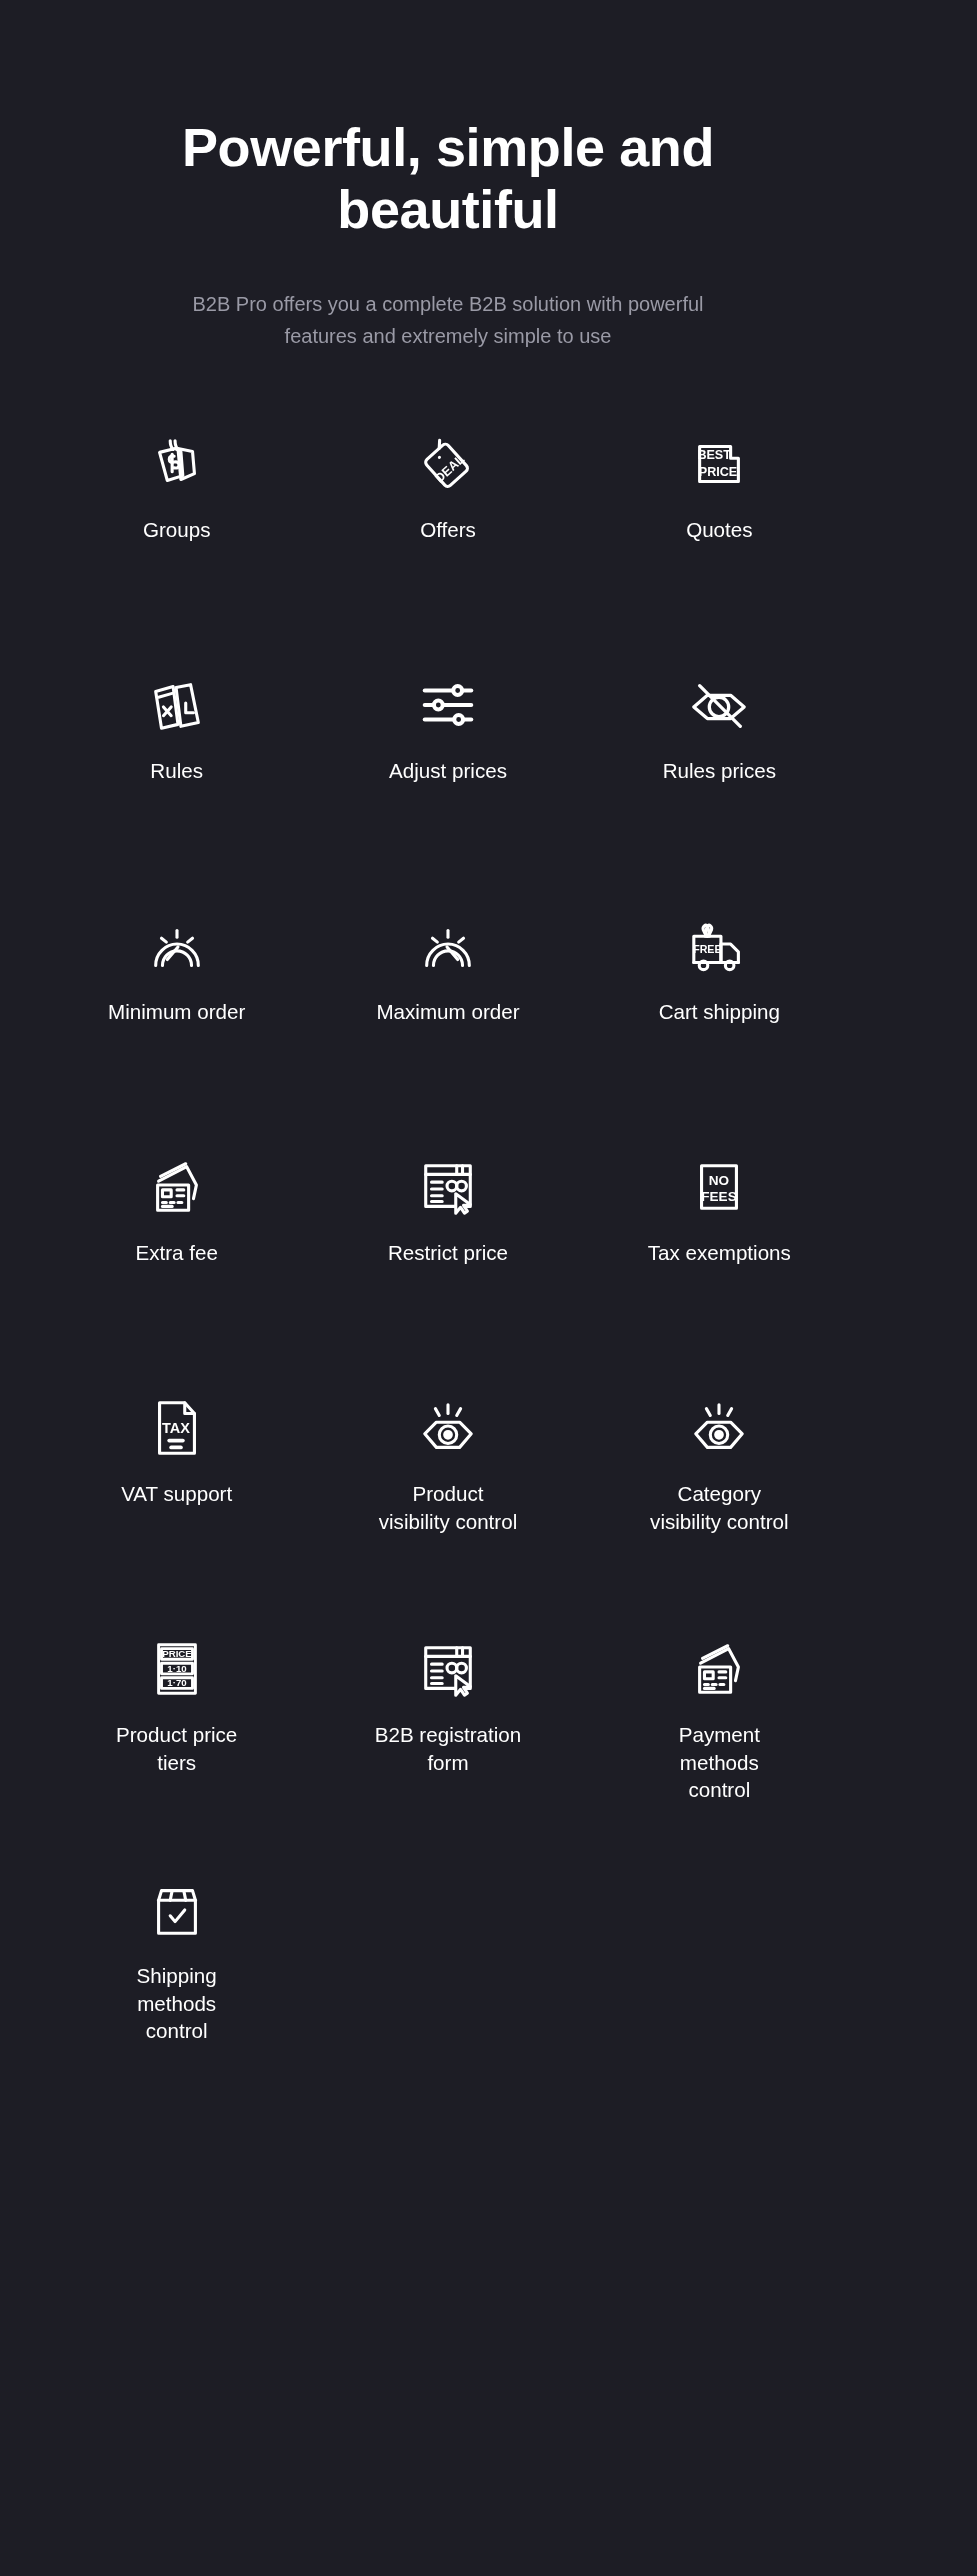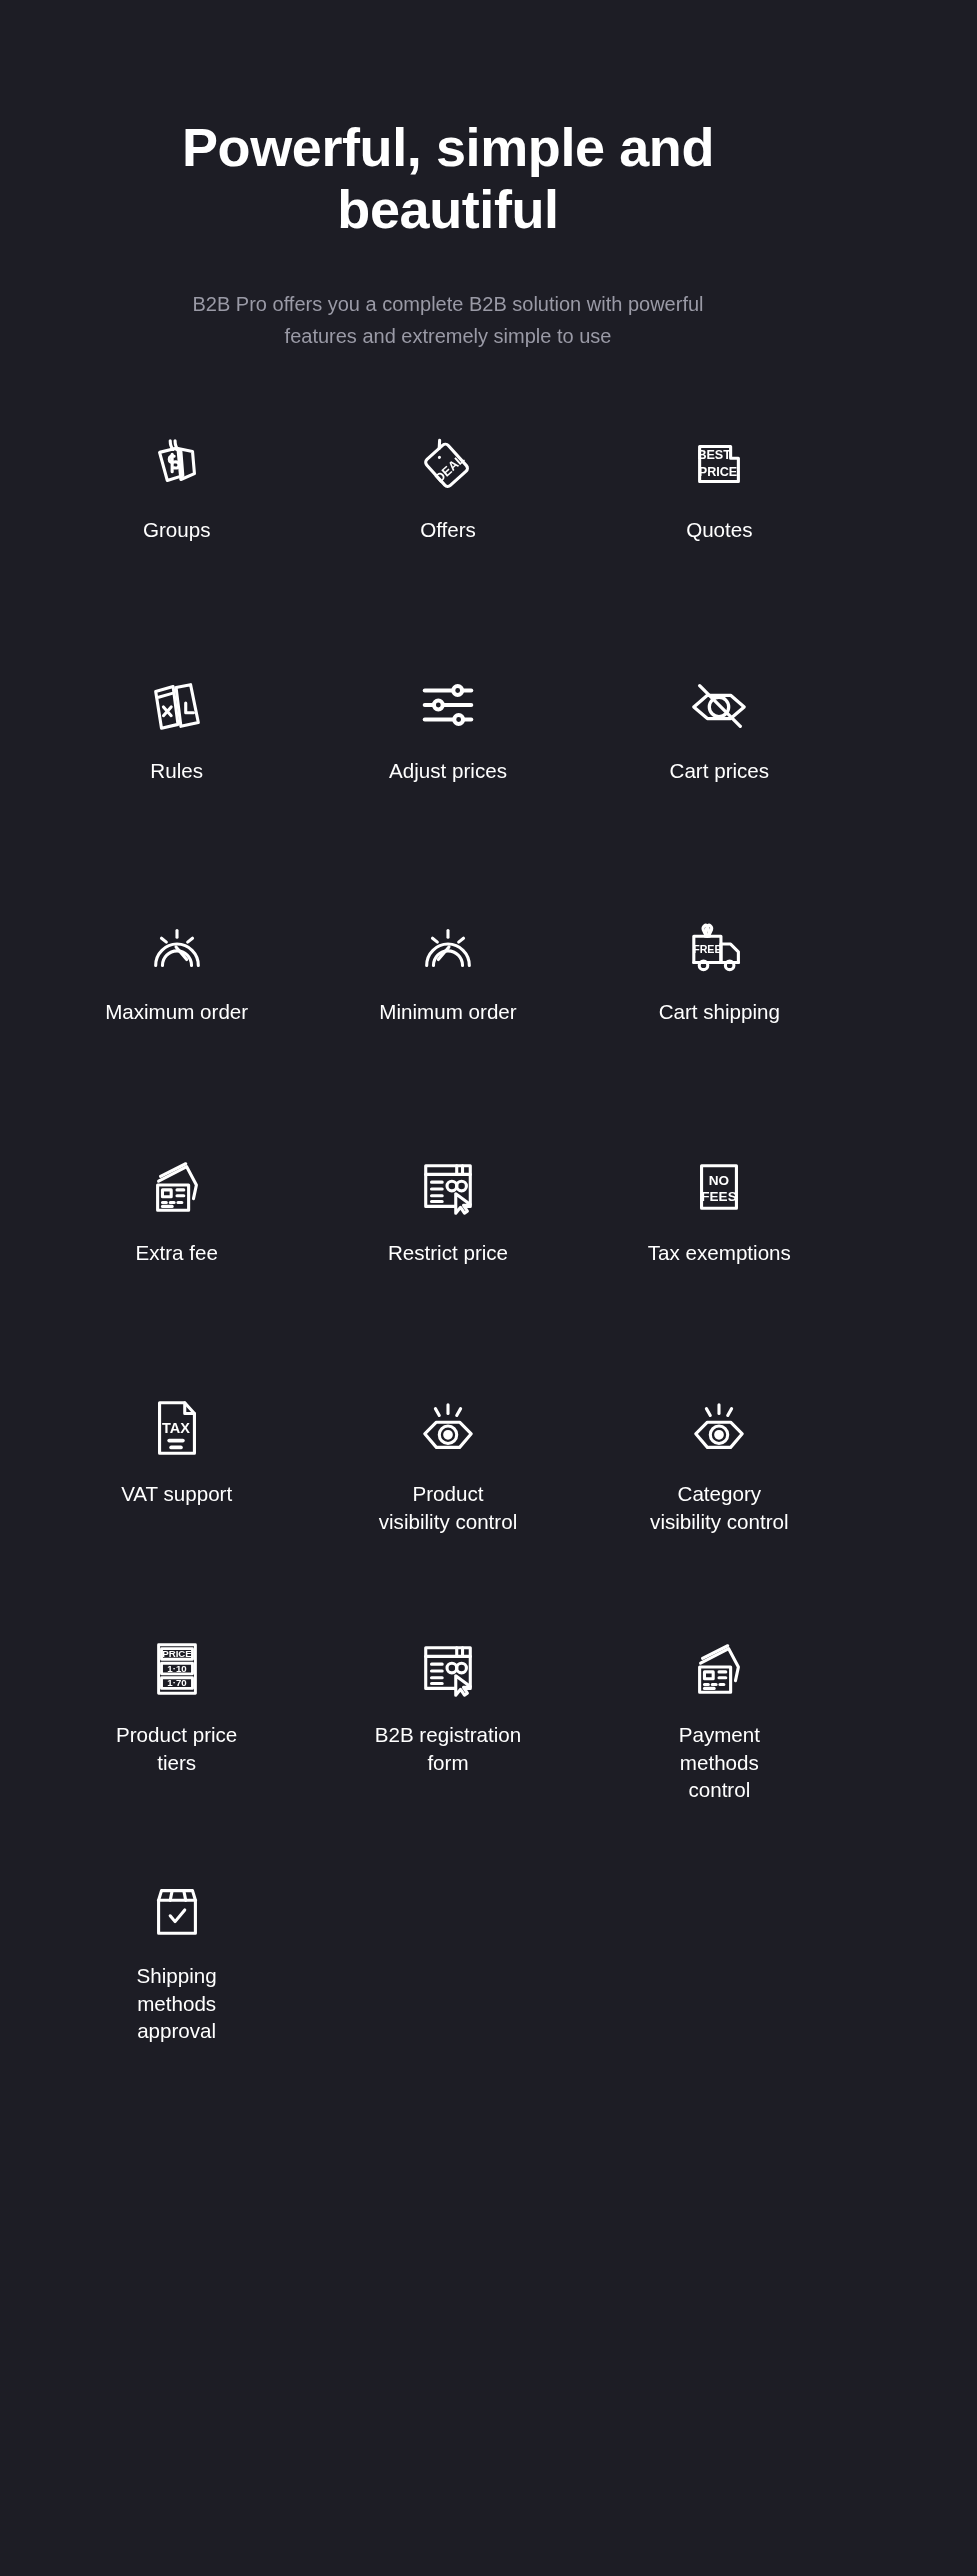--- a/index.html
+++ b/index.html
@@ -170,49 +170,49 @@
     </div>
 
     <div class="feature">
       <div class="feature-icon">
         <svg viewBox="0 0 64 64" fill="none" stroke="#ffffff" stroke-width="3.4" stroke-linecap="round" stroke-linejoin="round">
           <path d="M6 34 L20 22 H44 L58 34 L44 46 H20 Z"></path>
           <circle cx="32" cy="34" r="10"></circle>
           <path d="M12 12 L54 54"></path>
         </svg>
       </div>
-      <div class="feature-label">Cart prices</div>
+      <div class="feature-label">Rules prices</div>
+    </div>
+
+    <div class="feature">
+      <div class="feature-icon">
+        <svg viewBox="0 0 64 64" fill="none" stroke="#ffffff" stroke-width="3.2" stroke-linecap="round" stroke-linejoin="round">
+          <path d="M10 52 A22 22 0 1 1 54 52"></path>
+          <path d="M17 52 A15 15 0 1 1 47 52"></path>
+          <path d="M32 16 L32 23"></path>
+          <path d="M16 24 L21 28"></path>
+          <path d="M48 24 L43 28"></path>
+          <path d="M22 46 L33 33"></path>
+        </svg>
+      </div>
+      <div class="feature-label">Minimum order</div>
     </div>
 
     <div class="feature">
       <div class="feature-icon">
         <svg viewBox="0 0 64 64" fill="none" stroke="#ffffff" stroke-width="3.2" stroke-linecap="round" stroke-linejoin="round">
           <path d="M10 52 A22 22 0 1 1 54 52"></path>
           <path d="M17 52 A15 15 0 1 1 47 52"></path>
           <path d="M32 16 L32 23"></path>
           <path d="M16 24 L21 28"></path>
           <path d="M48 24 L43 28"></path>
           <path d="M42 46 L31 33"></path>
         </svg>
       </div>
       <div class="feature-label">Maximum order</div>
-    </div>
-
-    <div class="feature">
-      <div class="feature-icon">
-        <svg viewBox="0 0 64 64" fill="none" stroke="#ffffff" stroke-width="3.2" stroke-linecap="round" stroke-linejoin="round">
-          <path d="M10 52 A22 22 0 1 1 54 52"></path>
-          <path d="M17 52 A15 15 0 1 1 47 52"></path>
-          <path d="M32 16 L32 23"></path>
-          <path d="M16 24 L21 28"></path>
-          <path d="M48 24 L43 28"></path>
-          <path d="M22 46 L33 33"></path>
-        </svg>
-      </div>
-      <div class="feature-label">Minimum order</div>
     </div>
 
 
     <div class="feature">
       <div class="feature-icon">
         <svg viewBox="0 0 64 64" fill="none" stroke="#ffffff" stroke-width="3.2" stroke-linecap="round" stroke-linejoin="round">
           <path d="M6 22 H34 V49 H6 Z"></path>
           <path d="M34 30 H44 L52 38 V49 H34 Z"></path>
           <path d="M6 49 H52"></path>
           <circle cx="16" cy="52" r="4.4"></circle>
@@ -363,19 +363,19 @@
         <svg viewBox="0 0 64 64" fill="none" stroke="#ffffff" stroke-width="3.2" stroke-linecap="round" stroke-linejoin="round">
           <path d="M16 12 H48 L51 22 V56 H13 V22 Z"></path>
           <path d="M13 22 H51"></path>
           <path d="M27 12 L25 22"></path>
           <path d="M39 12 L41 22"></path>
           <path d="M25 38 L30 44 L40 32"></path>
         </svg>
       </div>
       <div class="feature-label">Shipping
 methods
-approval</div>
+control</div>
     </div>
 
 
   </section>
 </div>
 
 
 </body></html>

